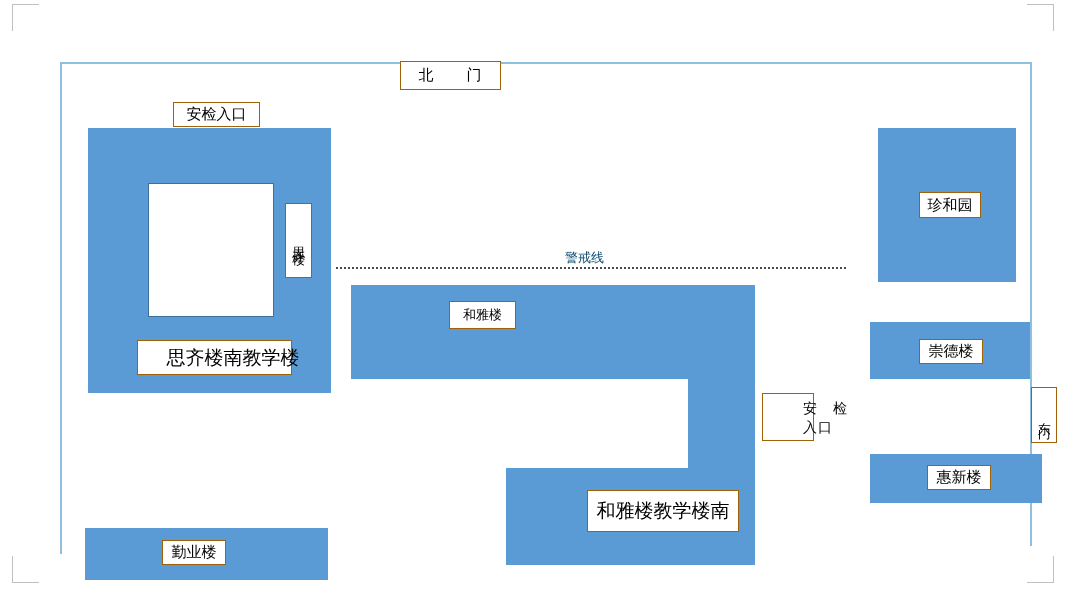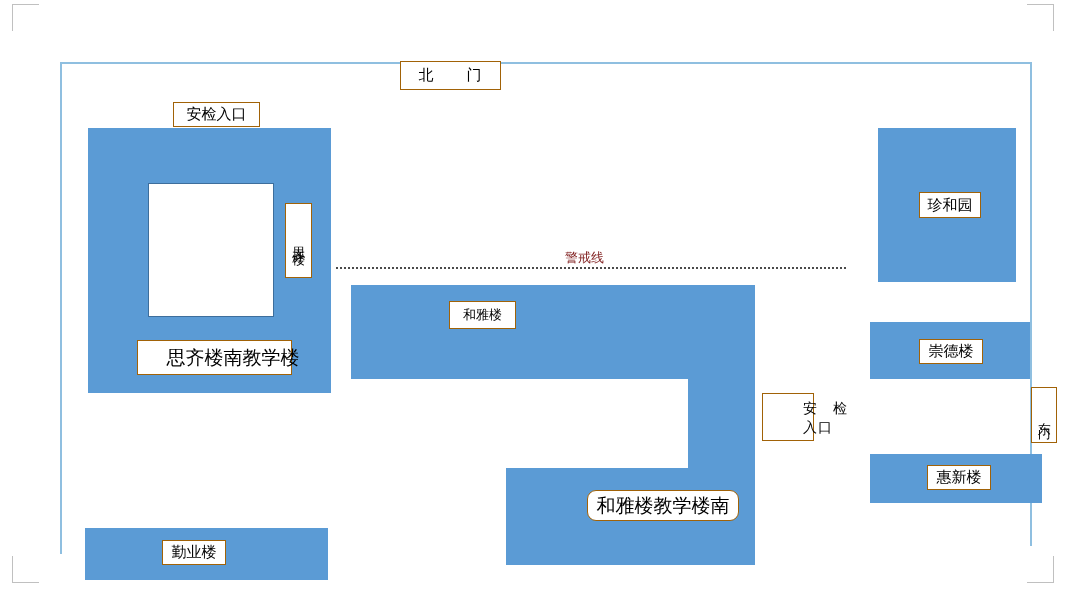--- a/index.html
+++ b/index.html
@@ -108,21 +108,21 @@
     top: 267px;
     width: 510px;
     height: 0;
     border-top: 2px dotted #4a4a4a;
   }
   #cordon-label {
     position: absolute;
     left: 562px;
     top: 249px;
     font-size: 13px;
-    color: #7f1d1d;
+    color: #0c4a6e;
     background: #ffffff;
     padding: 0 3px;
     white-space: pre;
   }
 </style>
 </head>
 <body>
 
 <div id="page">
 
@@ -152,21 +152,21 @@
 
   <div class="bldg" style="left:351px; top:285px; width:404px; height:94px;"></div>
   <div class="bldg" style="left:688px; top:379px; width:67px; height:89px;"></div>
   <div class="bldg" style="left:506px; top:468px; width:249px; height:97px;"></div>
 
   <div class="callout sm" style="left:449px; top:301px; width:67px; height:28px;">和雅楼</div>
 
 
   <div class="callout two-line" style="left:762px; top:393px; width:52px; height:48px; letter-spacing:1px;padding-left:40px;"><span>安　检</span><br><span>入口</span></div>
 
-  <div class="callout lg" style="left:587px; top:490px; width:152px; height:31px;border-radius:9px;">和雅楼教学楼南</div>
+  <div class="callout lg" style="left:587px; top:490px; width:152px; height:42px;">和雅楼教学楼南</div>
 
   <div class="bldg" style="left:878px; top:128px; width:138px; height:154px;"></div>
   <div class="callout md" style="left:919px; top:192px; width:62px; height:26px;">珍和园</div>
 
   <div class="bldg" style="left:870px; top:322px; width:160px; height:57px;"></div>
   <div class="callout md" style="left:919px; top:339px; width:64px; height:25px;text-align:center;">崇德楼</div>
 
   <div class="callout sm vertical" style="left:1031px; top:387px; width:26px; height:56px;">东门</div>
 
   <div class="bldg" style="left:870px; top:454px; width:172px; height:49px;"></div>

